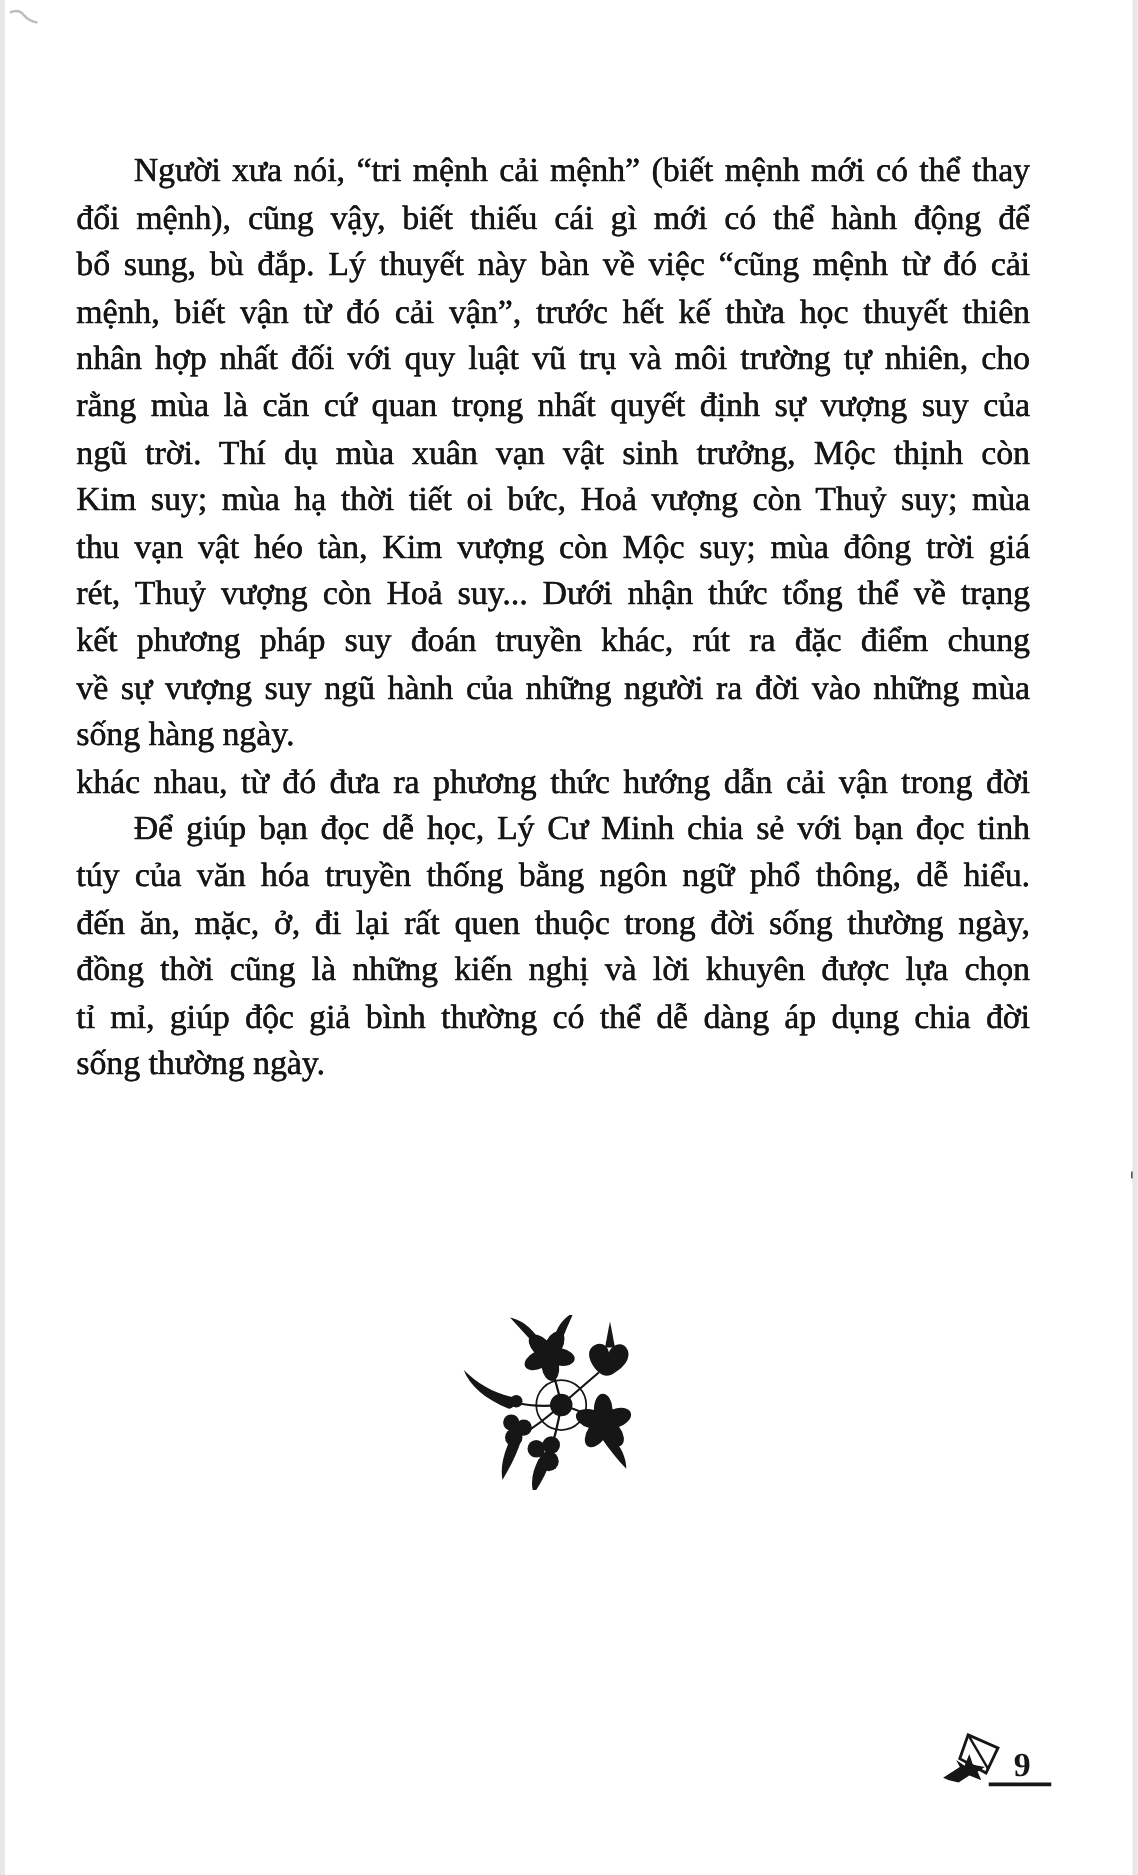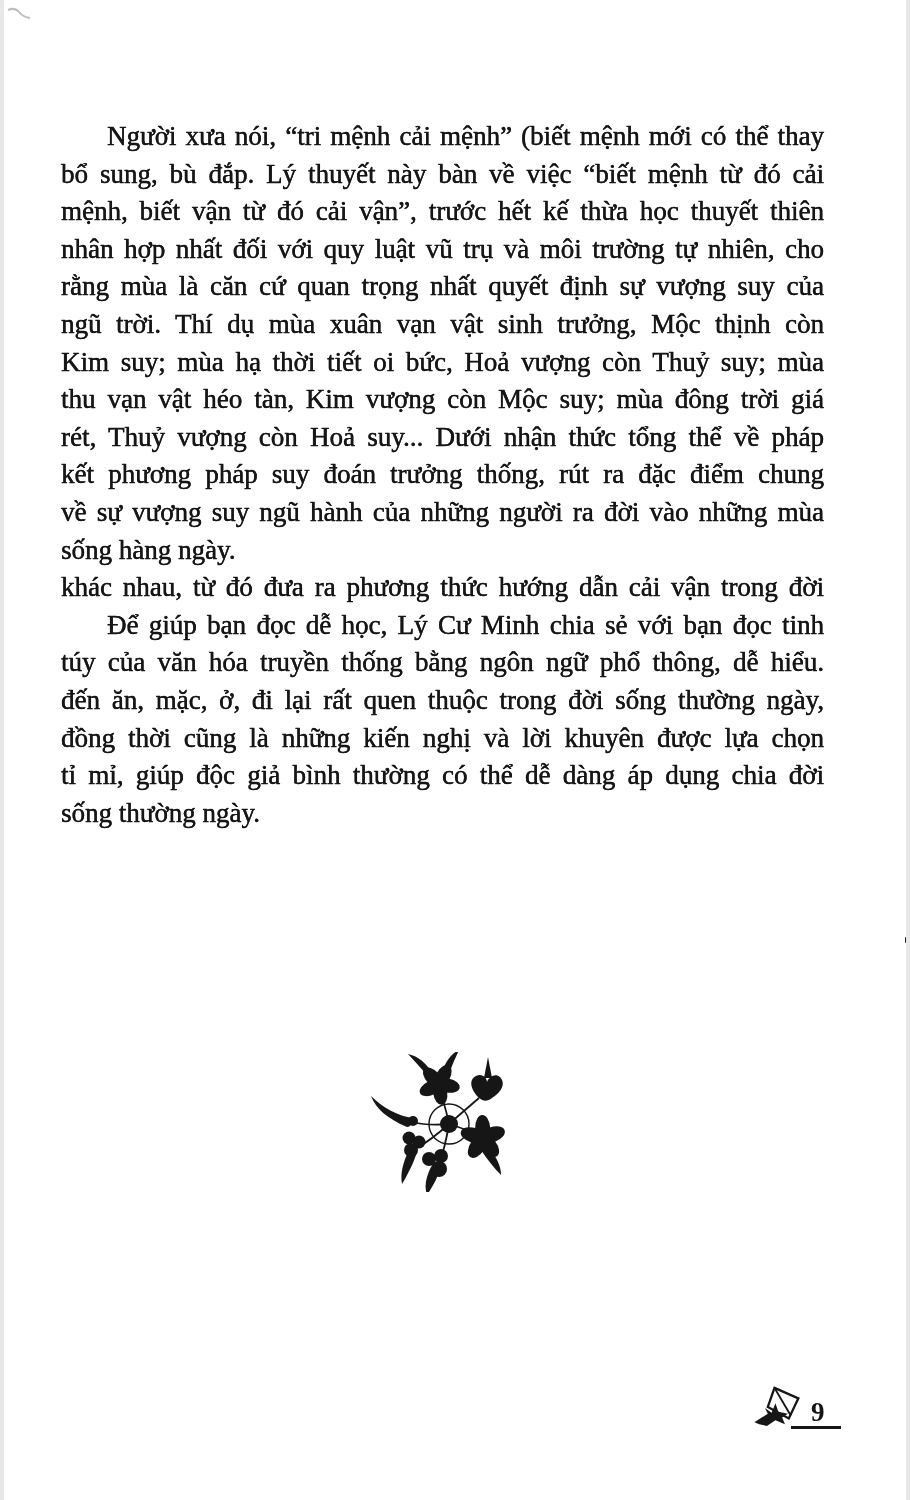--- a/index.html
+++ b/index.html
@@ -101,29 +101,30 @@
 
 <div class="page">
 
   <svg class="artifact-topleft" viewBox="0 0 24 14">
     <path d="M1,4 Q8,1 12,6 T23,12" stroke="#bdbdbd" stroke-width="2" fill="none"></path>
   </svg>
 
   <div class="text-block">
     <div class="paragraph">
         <div class="line first">Người xưa nói, “tri mệnh cải mệnh” (biết mệnh mới có thể thay</div>
-        <div class="line">bổ sung, bù đắp. Lý thuyết này bàn về việc “biết mệnh từ đó cải</div>
+        <div class="line">đổi mệnh), cũng vậy, biết thiếu cái gì mới có thể hành động để</div>
+        <div class="line">bổ sung, bù đắp. Lý thuyết này bàn về việc “cũng mệnh từ đó cải</div>
         <div class="line">mệnh, biết vận từ đó cải vận”, trước hết kế thừa học thuyết thiên</div>
         <div class="line">nhân hợp nhất đối với quy luật vũ trụ và môi trường tự nhiên, cho</div>
         <div class="line">rằng mùa là căn cứ quan trọng nhất quyết định sự vượng suy của</div>
         <div class="line">ngũ trời. Thí dụ mùa xuân vạn vật sinh trưởng, Mộc thịnh còn</div>
         <div class="line">Kim suy; mùa hạ thời tiết oi bức, Hoả vượng còn Thuỷ suy; mùa</div>
         <div class="line">thu vạn vật héo tàn, Kim vượng còn Mộc suy; mùa đông trời giá</div>
-        <div class="line">rét, Thuỷ vượng còn Hoả suy... Dưới nhận thức tổng thể về pháp</div>
-        <div class="line">kết phương pháp suy đoán trưởng thống, rút ra đặc điểm chung</div>
+        <div class="line">rét, Thuỷ vượng còn Hoả suy... Dưới nhận thức tổng thể về trạng</div>
+        <div class="line">kết phương pháp suy đoán truyền khác, rút ra đặc điểm chung</div>
         <div class="line">về sự vượng suy ngũ hành của những người ra đời vào những mùa</div>
         <div class="line last">sống hàng ngày.</div>
         <div class="line">khác nhau, từ đó đưa ra phương thức hướng dẫn cải vận trong đời</div>
       </div>
     <div class="paragraph">
         <div class="line first">Để giúp bạn đọc dễ học, Lý Cư Minh chia sẻ với bạn đọc tinh</div>
         <div class="line">túy của văn hóa truyền thống bằng ngôn ngữ phổ thông, dễ hiểu.</div>
         <div class="line">đến ăn, mặc, ở, đi lại rất quen thuộc trong đời sống thường ngày,</div>
         <div class="line">đồng thời cũng là những kiến nghị và lời khuyên được lựa chọn</div>
         <div class="line">tỉ mỉ, giúp độc giả bình thường có thể dễ dàng áp dụng chia đời</div>

